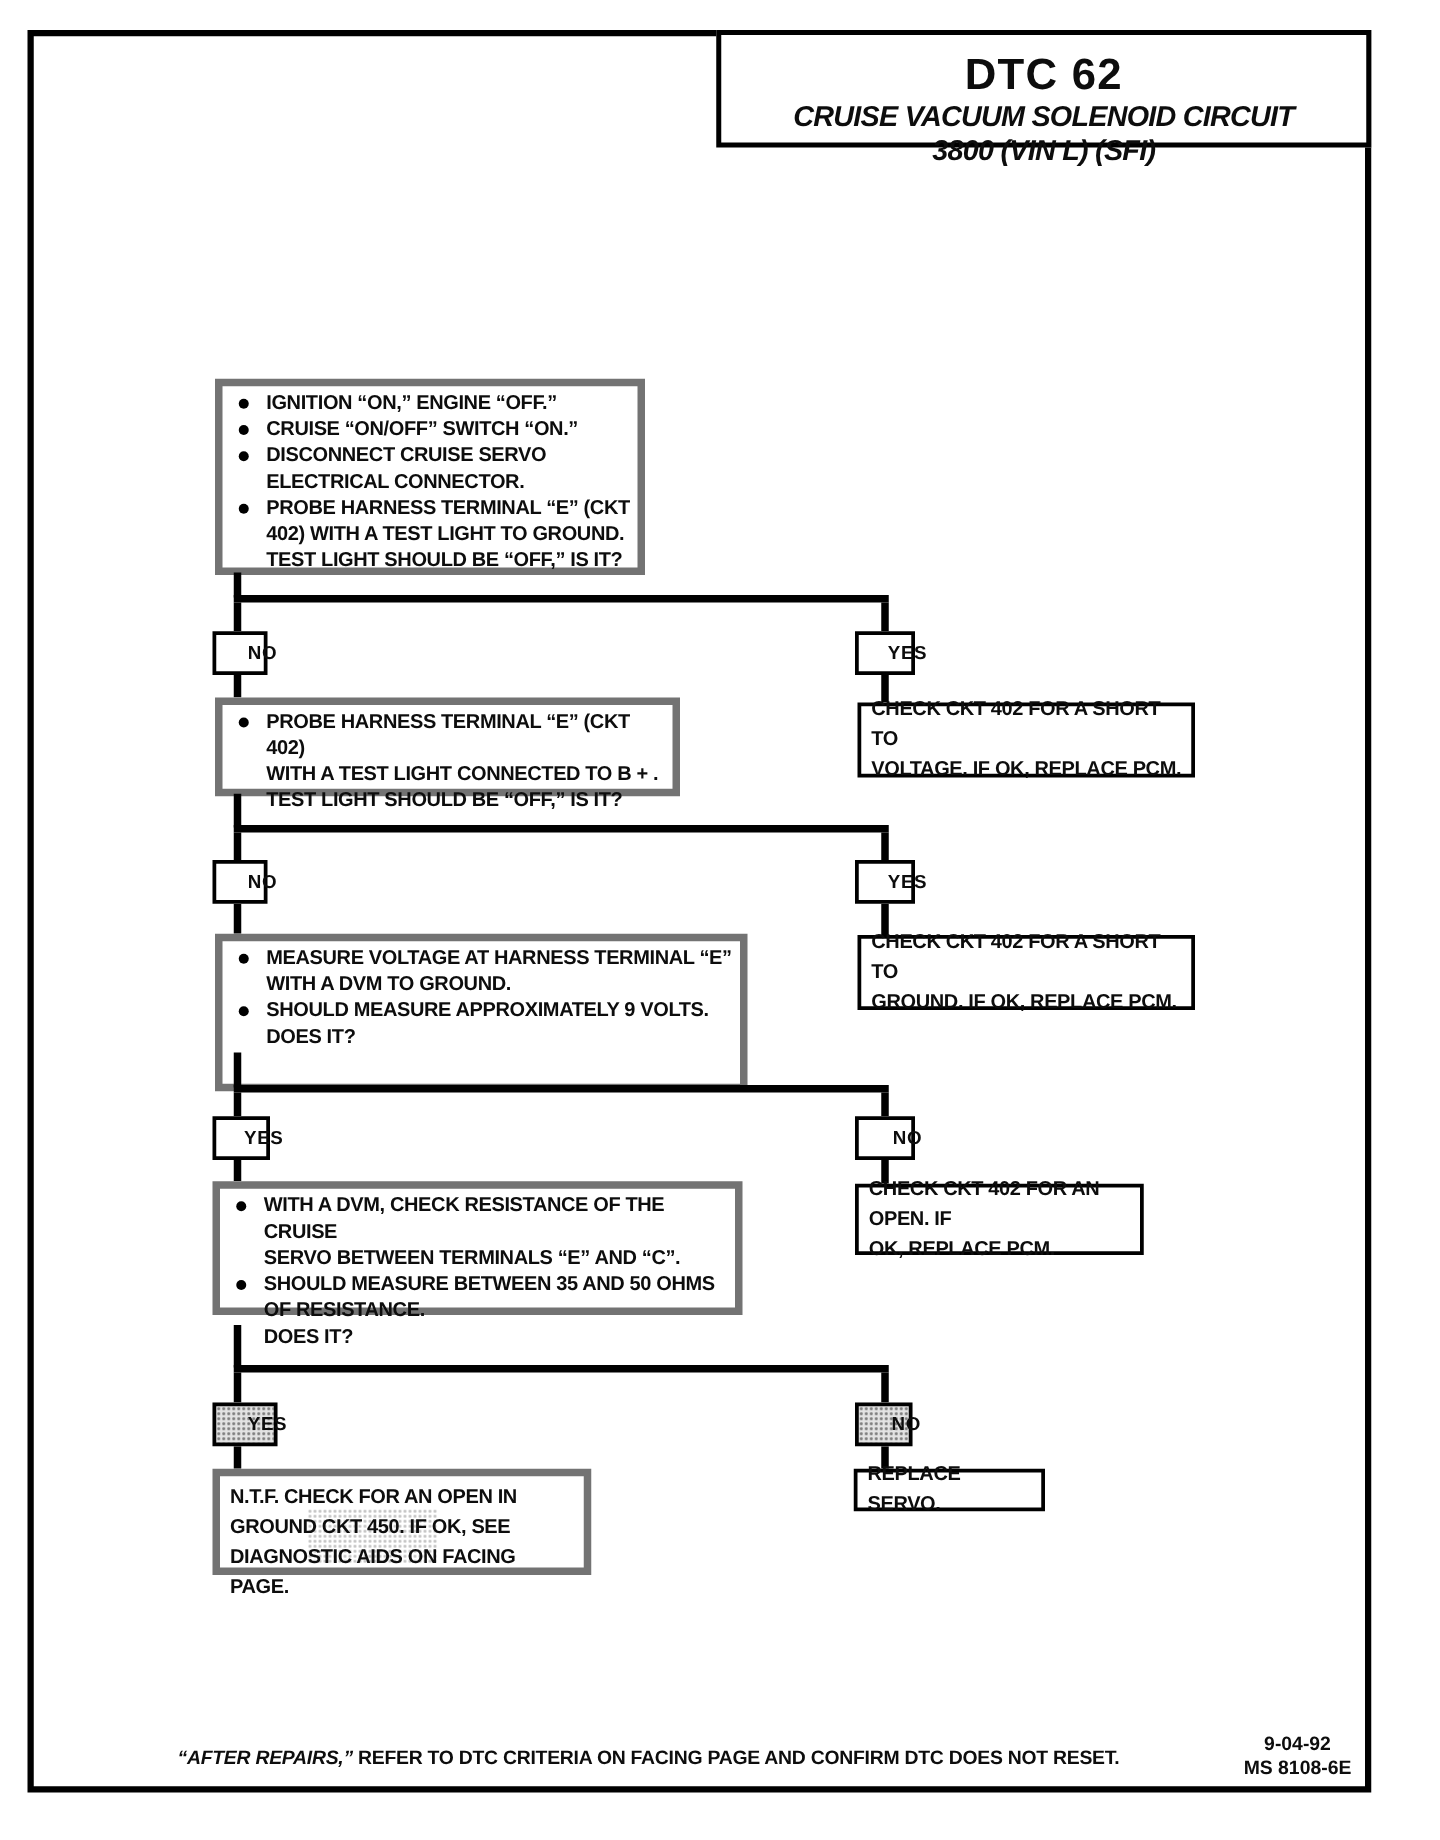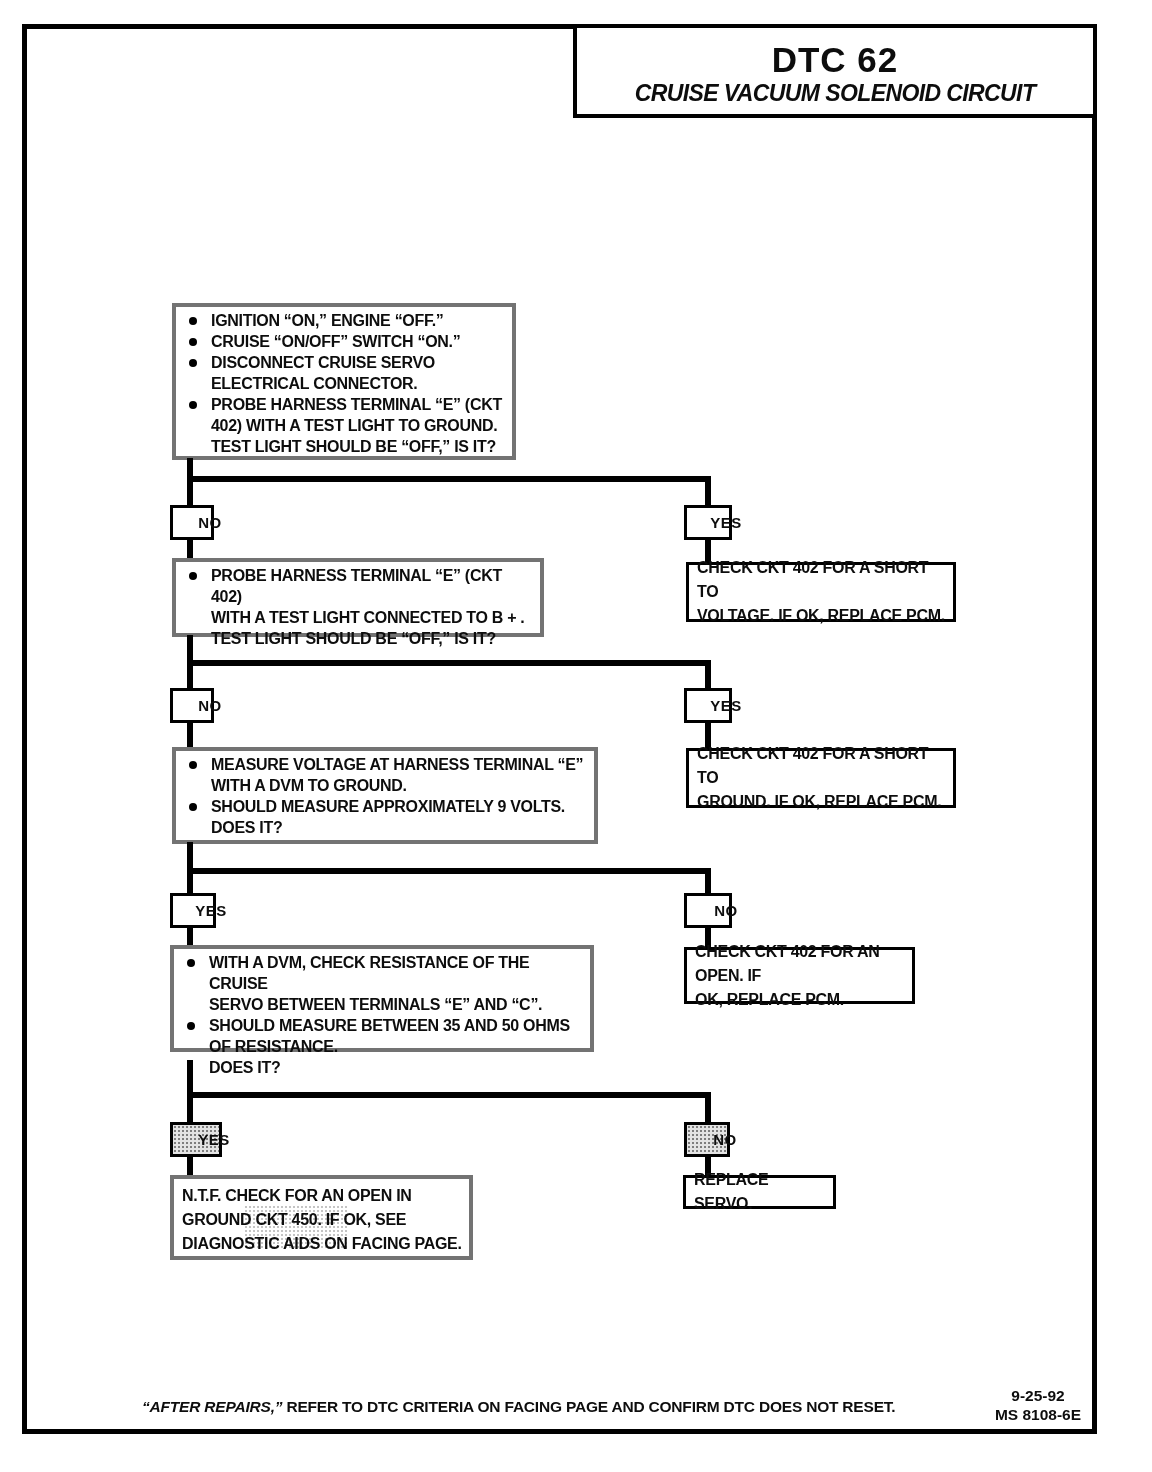--- a/index.html
+++ b/index.html
@@ -12,21 +12,21 @@
     position:absolute;left:22px;top:24px;width:1075px;height:1410px;
     border:5px solid #000;box-sizing:border-box;
   }
   .title-box{
     position:absolute;left:573px;top:24px;width:524px;height:94px;
     border:4px solid #000;box-sizing:border-box;background:#fff;text-align:center;
   }
   .dtc{font-size:35px;letter-spacing:1px;margin-top:12px;line-height:40px;}
   .sub{font-size:23px;line-height:27px;letter-spacing:-0.6px;font-style:italic;}
   .fbox{
-    position:absolute;border:4px solid #737373;box-sizing:border-box;background:#fff;
+    position:absolute;border:6px solid #737373;box-sizing:border-box;background:#fff;
     padding:3px 6px 2px 0;
   }
   .bi{display:flex;position:relative;z-index:1;}
   .dot{width:8px;height:8px;border-radius:50%;background:#000;margin:7px 0 0 13px;flex:none;}
   .bt{
     margin-left:14px;font-size:16px;line-height:21px;white-space:pre-line;
     letter-spacing:-0.3px;position:relative;z-index:1;
   }
   .plain .bt{margin-left:8px;line-height:24px;}
   .rbox{
@@ -61,20 +61,21 @@
 </head>
 <body>
 
 <div id="canvas">
 
   <div class="frame"></div>
 
   <div class="title-box">
     <div class="dtc">DTC 62</div>
     <div class="sub">CRUISE VACUUM SOLENOID CIRCUIT</div>
+    <div class="sub">3800  (VIN L)  (SFI)</div>
   </div>
 
   <div class="fbox" style="left:172px;top:303px;width:344px;height:157px;">
     <div class="bi">
       <span class="dot"></span>
       <div class="bt">IGNITION “ON,” ENGINE “OFF.”</div>
     </div>
     <div class="bi">
       <span class="dot"></span>
       <div class="bt">CRUISE “ON/OFF” SWITCH “ON.”</div>
@@ -124,21 +125,21 @@
   <div class="vline" style="left:705px;top:723px;height:25px;"></div>
 
   <div class="lbl" style="left:170px;top:688px;width:44px;">NO</div>
   <div class="lbl" style="left:684px;top:688px;width:48px;">YES</div>
 
   <div class="rbox" style="left:686px;top:748px;width:270px;height:60px;">
     <div class="bt">CHECK CKT 402 FOR A SHORT TO
 GROUND.  IF OK, REPLACE PCM.</div>
   </div>
 
-  <div class="fbox" style="left:172px;top:747px;width:426px;height:97px;">
+  <div class="fbox" style="left:172px;top:747px;width:426px;height:126px;">
     <div class="bi">
       <span class="dot"></span>
       <div class="bt">MEASURE VOLTAGE AT HARNESS TERMINAL “E”
 WITH A DVM TO GROUND.</div>
     </div>
     <div class="bi">
       <span class="dot"></span>
       <div class="bt">SHOULD MEASURE APPROXIMATELY 9 VOLTS.
 DOES IT?</div>
     </div>
@@ -191,17 +192,17 @@
   </div>
 
   <div class="rbox" style="left:683px;top:1175px;width:153px;height:34px;">
     <div class="bt">REPLACE SERVO.</div>
   </div>
 
   <div class="footer-note">
     <span class="it">“AFTER REPAIRS,”</span><span> REFER TO DTC CRITERIA ON FACING PAGE AND CONFIRM DTC DOES NOT RESET.</span>
   </div>
   <div class="footer-code">
-    <div>9-25-92</div>
+    <div>9-04-92</div>
     <div>MS 8108-6E</div>
   </div>
 
 </div>
 
 </body></html>

